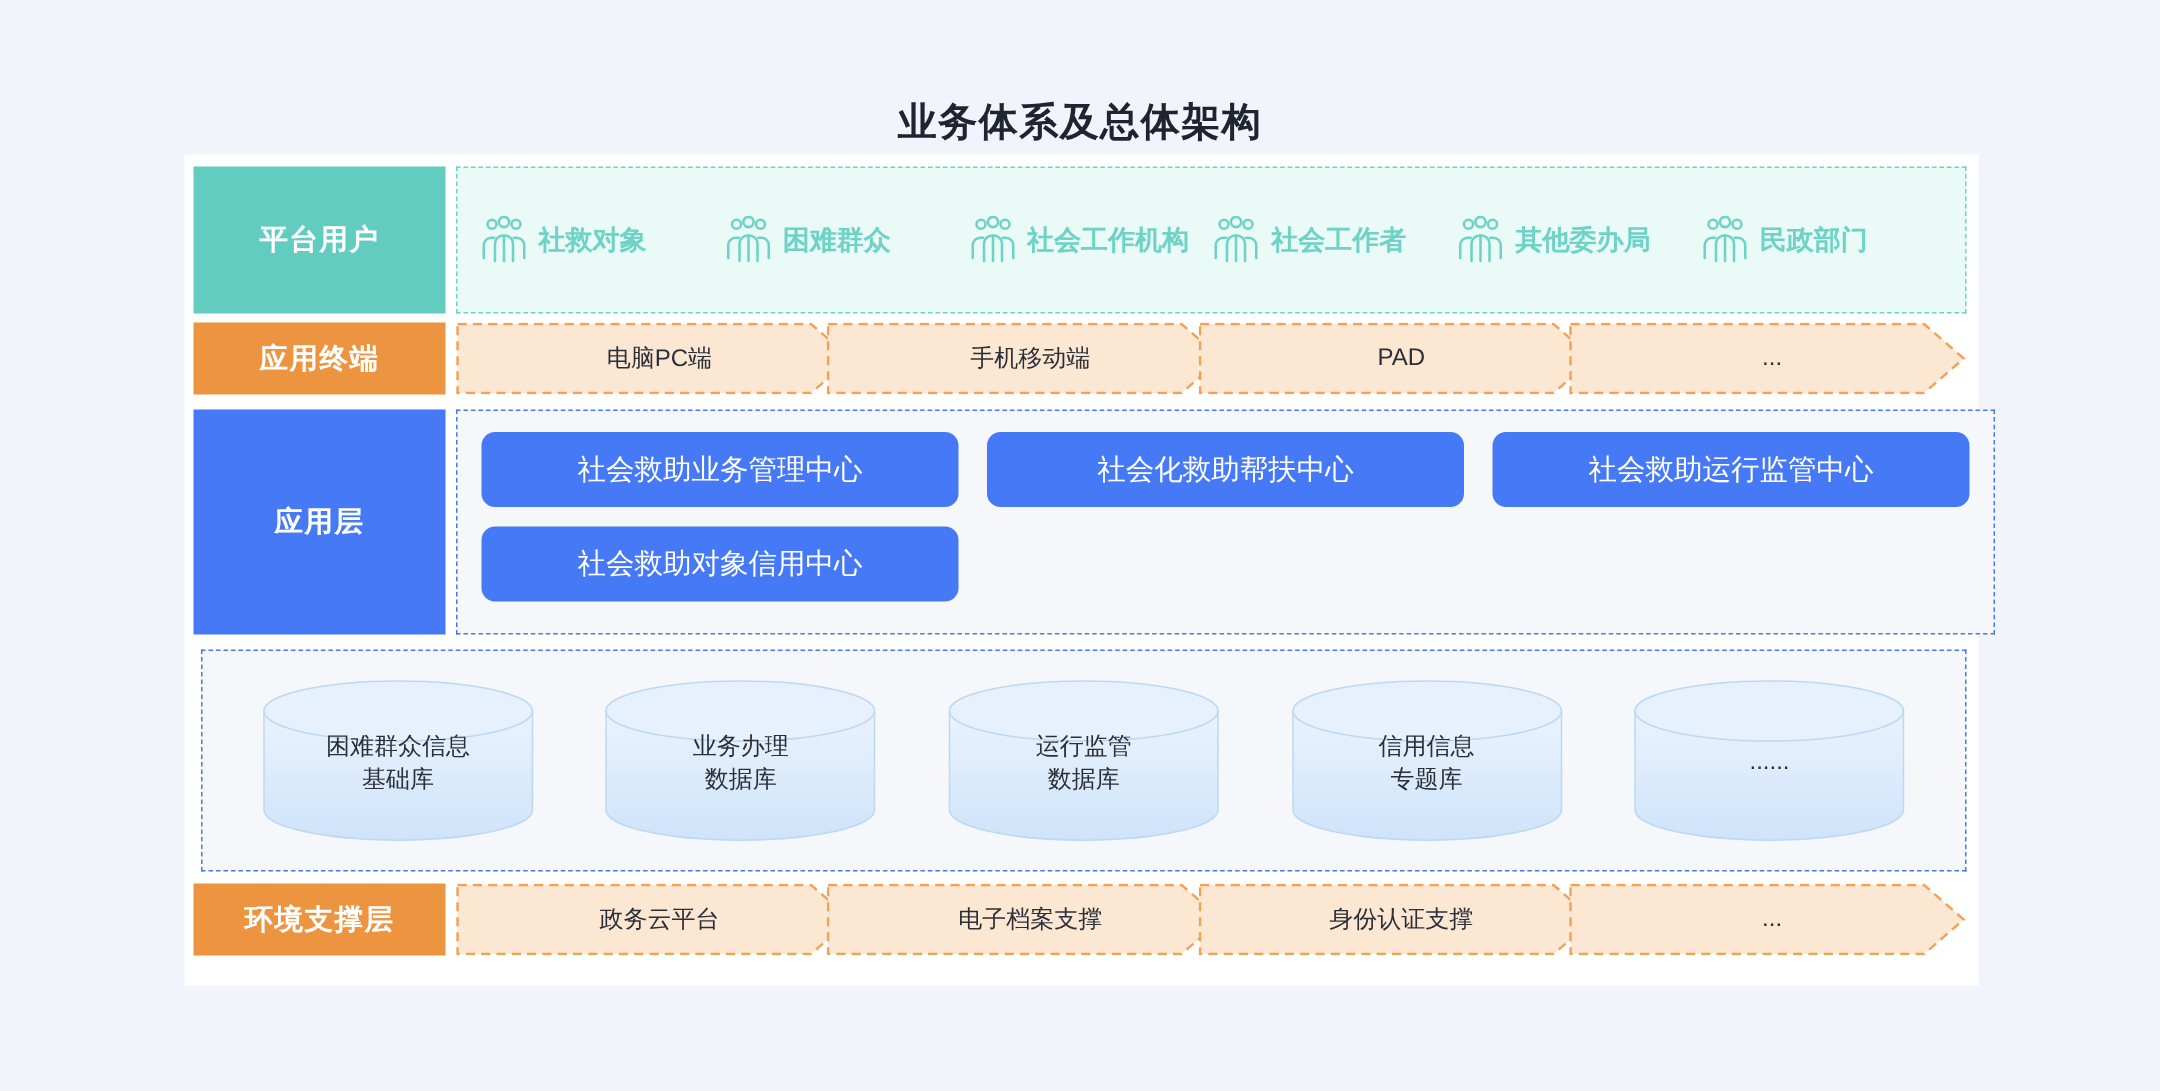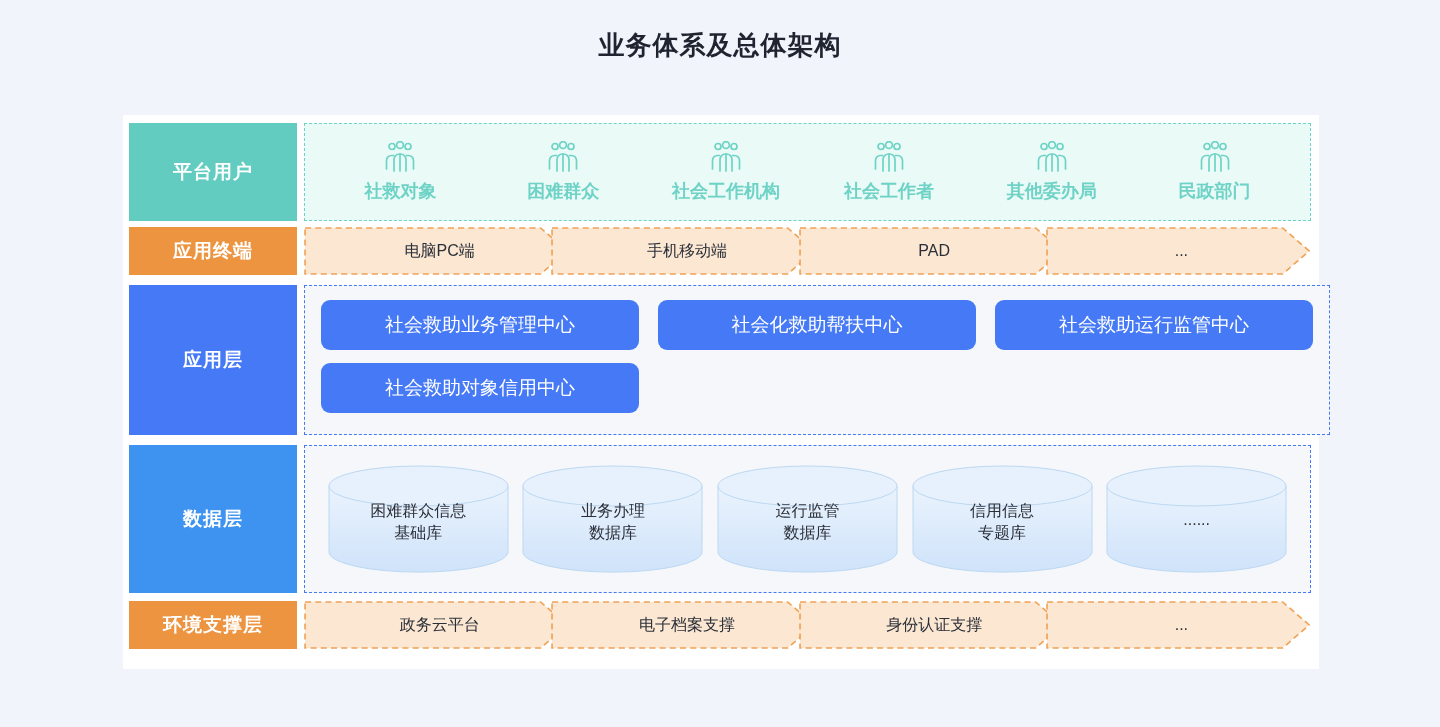--- a/index.html
+++ b/index.html
@@ -10,27 +10,27 @@
     font-family: "Liberation Sans", "DejaVu Sans", sans-serif;
     overflow: hidden;
   }
 
   #page-title {
     text-align: center;
     font-size: 26px;
     font-weight: bold;
     color: #1f2430;
     letter-spacing: 1px;
-    padding-top: 28px;
+    padding-top: 64px;
   }
 
   
   #arch-card {
     position: absolute;
-    left: 123px; top: 115px;
+    left: 123px; top: 103px;
     width: 1196px; height: 554px;
     background: #ffffff;
   }
 
   .layer-row {
     display: flex;
     align-items: stretch;
     width: 100%;
     padding: 0 4px;
   }
@@ -66,21 +66,21 @@
     height: 100%;
     border: 1.5px dashed #6ed3c6;
     background: #eafaf7;
     display: flex;
     align-items: center;
     justify-content: space-around;
     padding: 0 14px;
   }
   .user-cell {
     display: flex;
-    flex-direction: column;
+    flex-direction: row;
     align-items: center;
     gap: 6px;
     flex: 1 1 0;
   }
   .user-cell .glyph { line-height: 0; }
   .user-cell .ulabel {
     font-size: 18px;
     font-weight: bold;
     color: #6ed3c6;
     white-space: nowrap;
@@ -324,21 +324,20 @@
           <div class="app-pill">社会救助运行监管中心</div>
         </div>
         <div class="app-line">
           <div class="app-pill">社会救助对象信用中心</div>
         </div>
       </div>
     </div>
   </div>
 
   <div class="layer-row" id="row-data">
-    <div class="layer-label lbl-data">数据层</div>
     <div class="layer-body">
       <div id="data-box">
 
         <div class="db">
           <svg viewBox="0 0 185 110" preserveAspectRatio="none">
             <defs>
                 <linearGradient id="g1" x1="0" y1="0" x2="0" y2="1">
               <stop offset="0%" stop-color="#eaf3fd"></stop>
                   <stop offset="100%" stop-color="#cfe3fa"></stop>
             </linearGradient>

